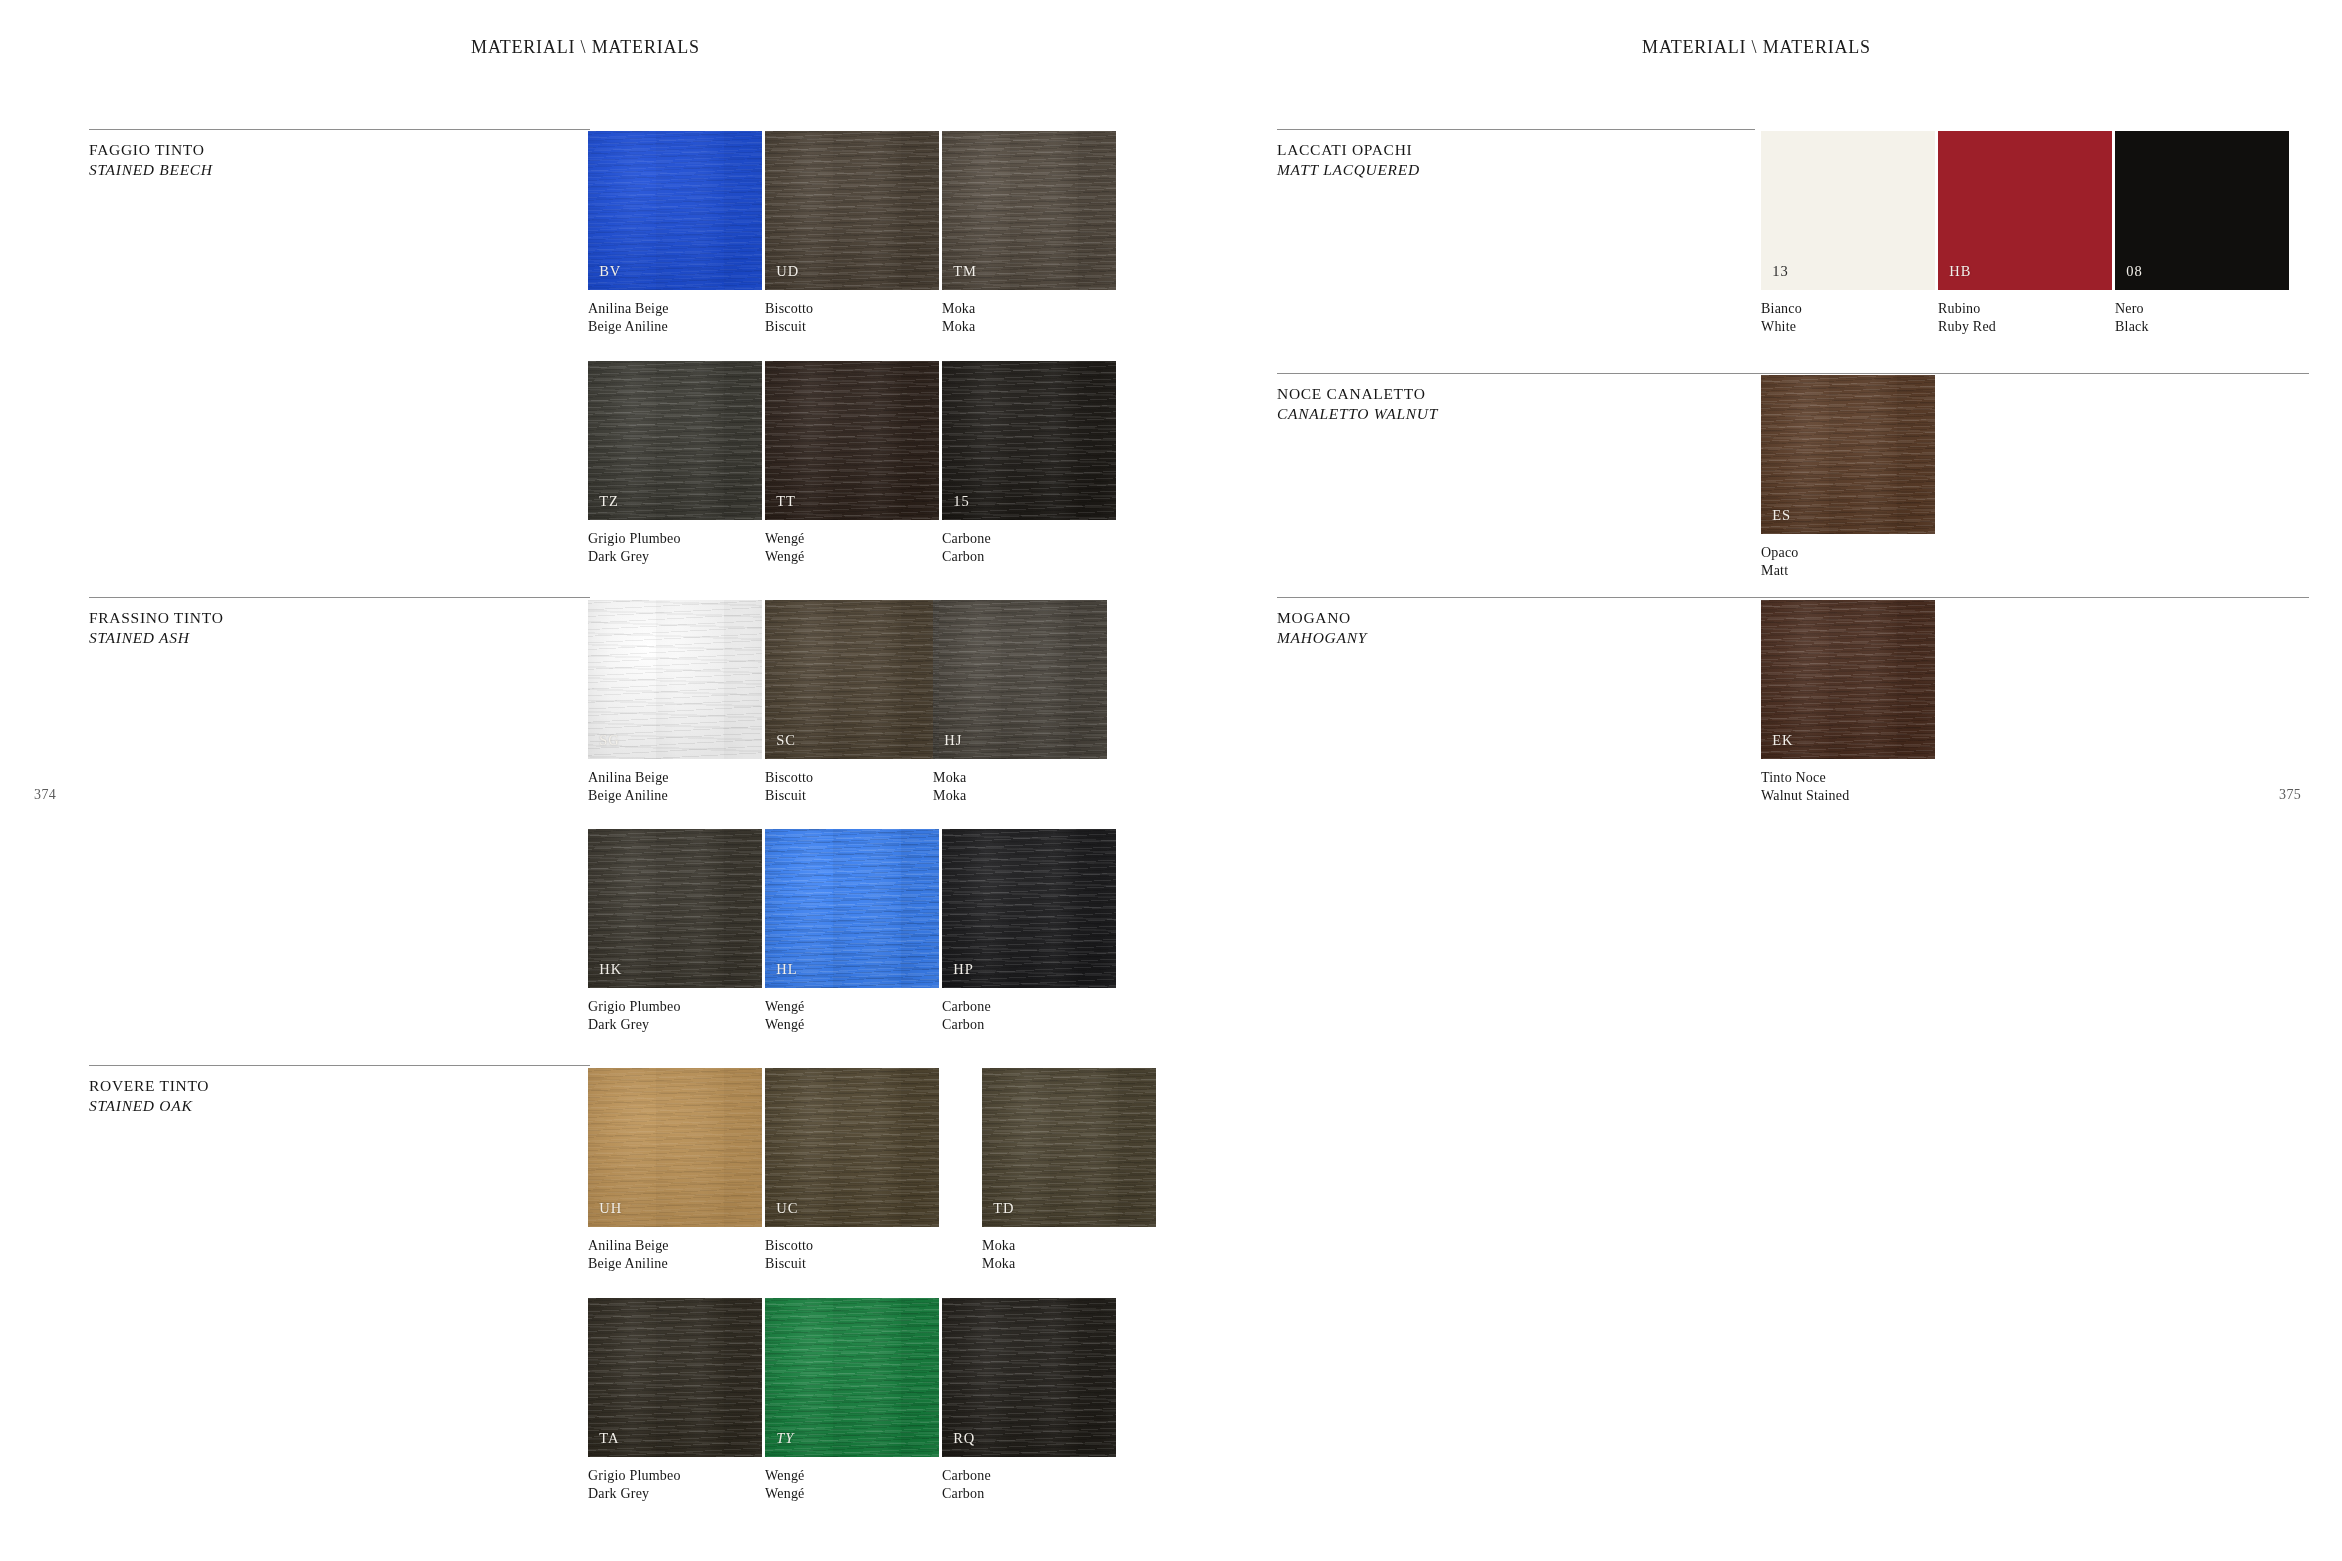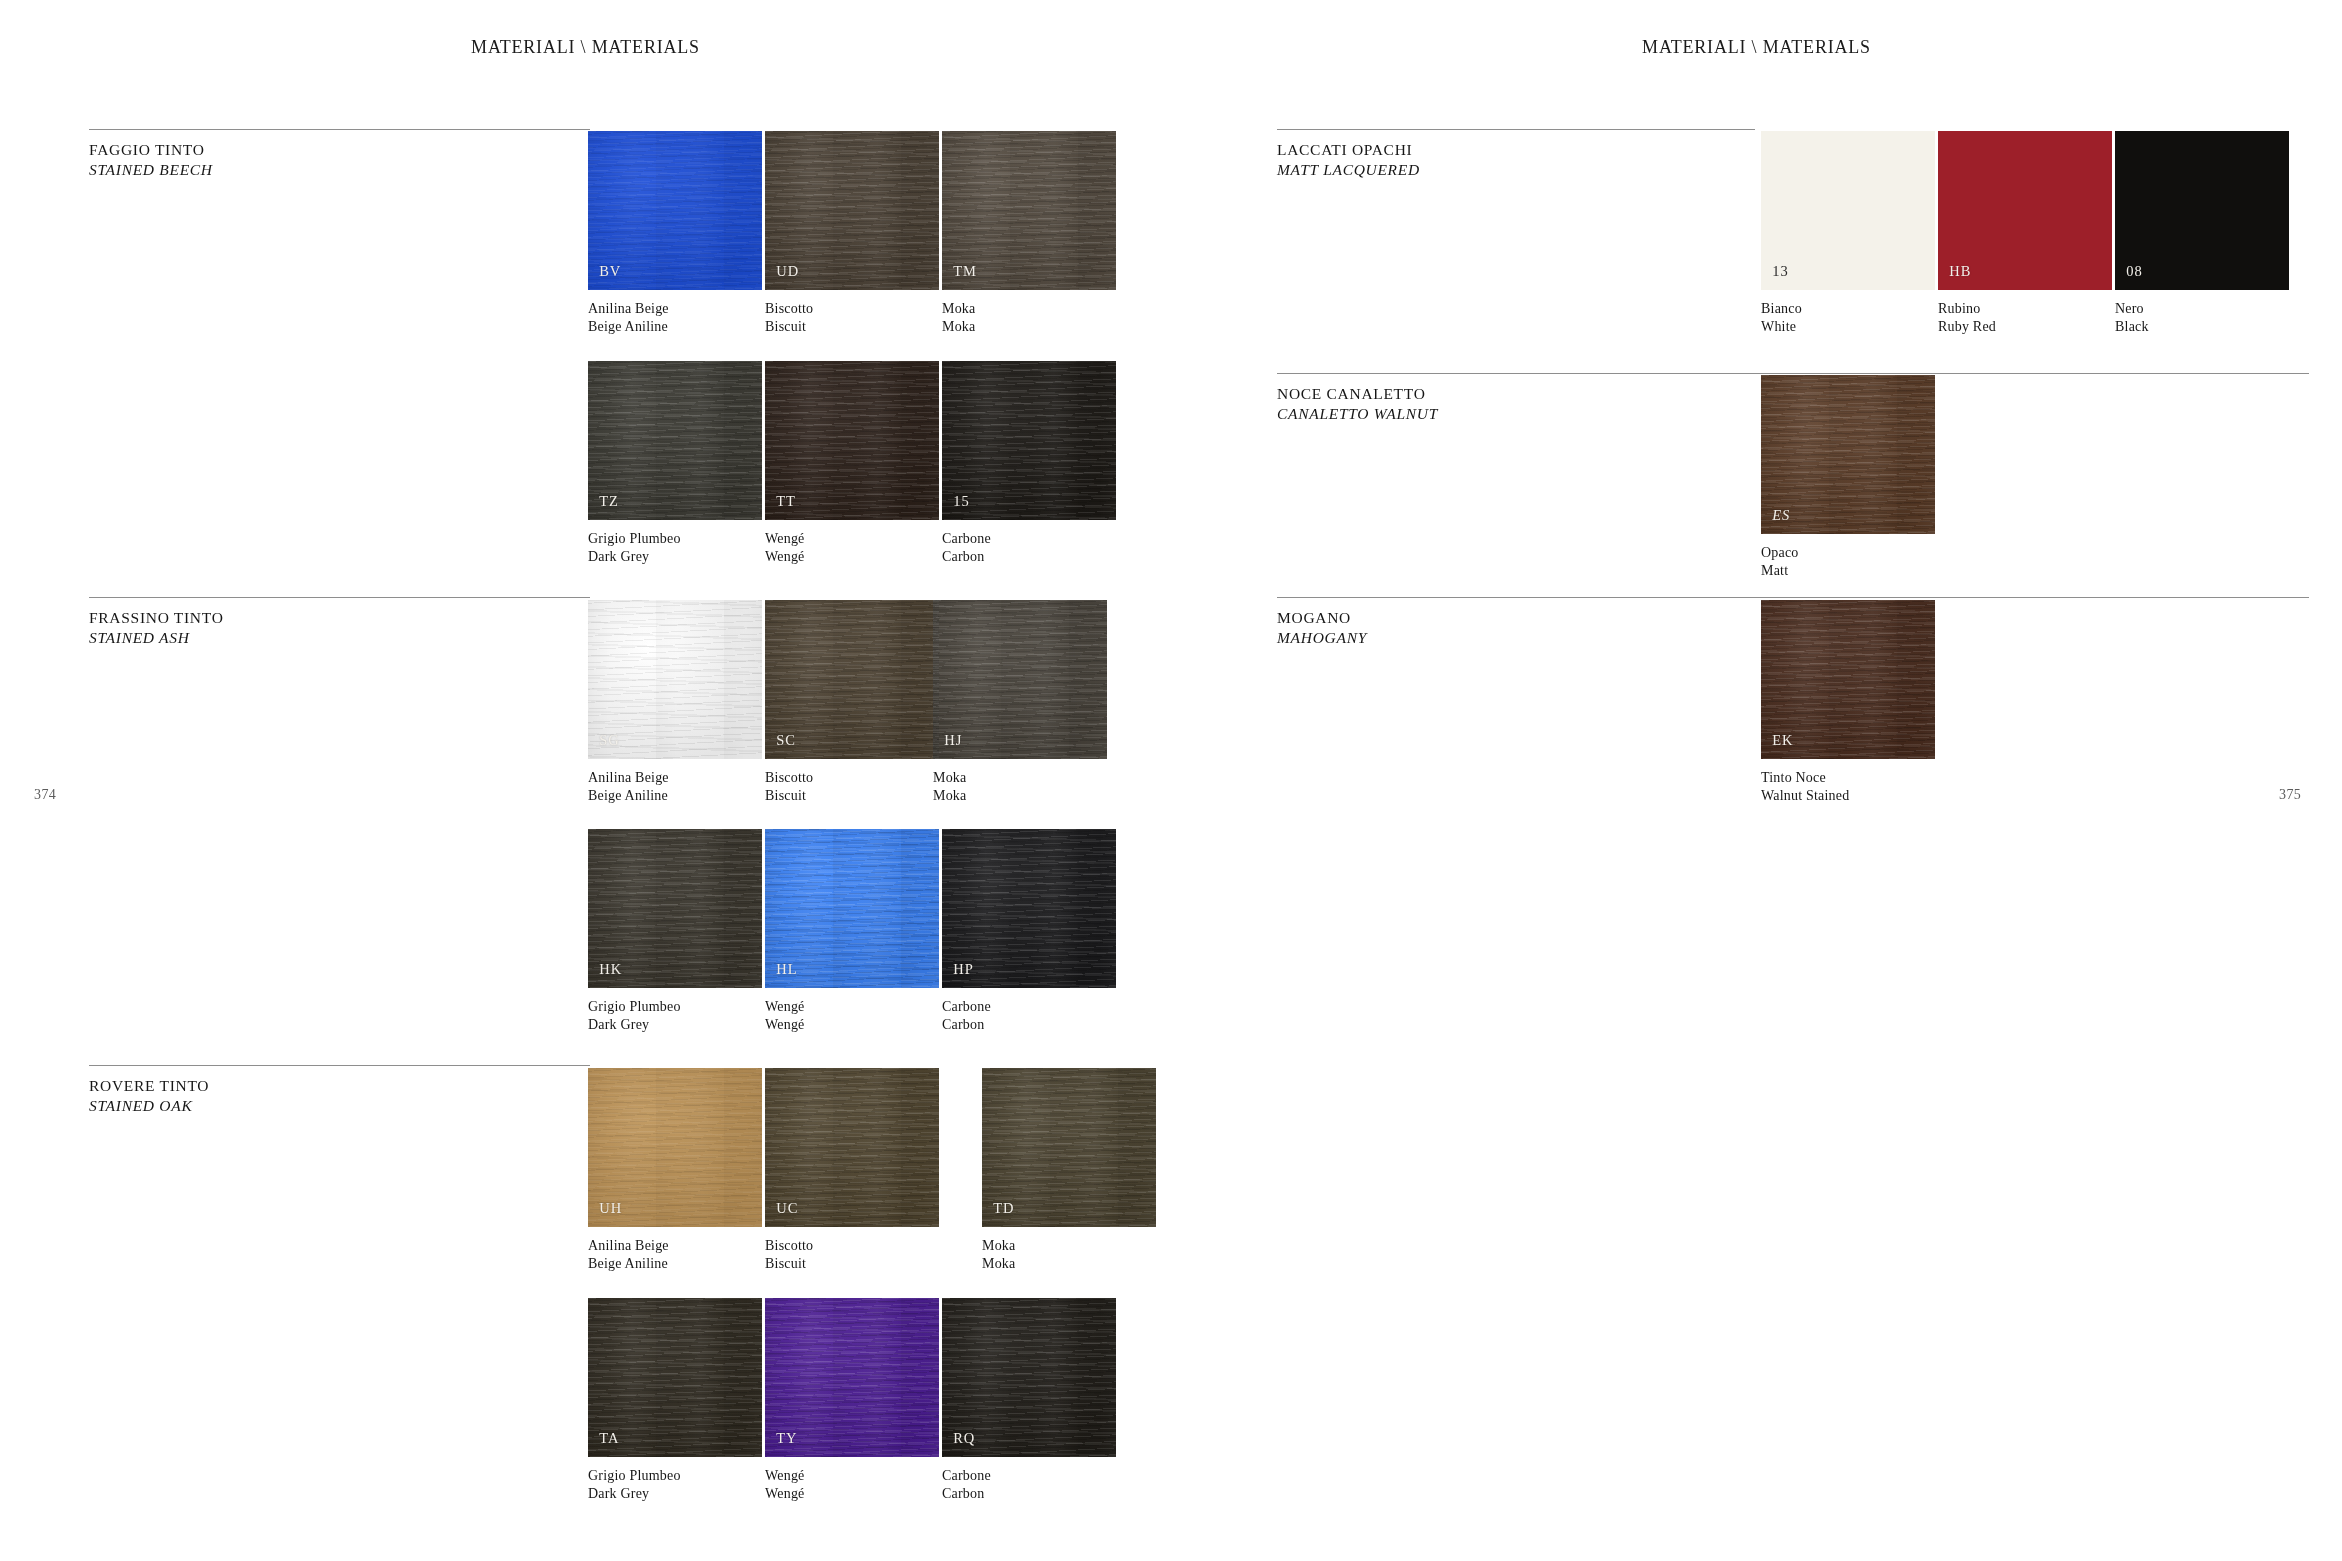--- a/index.html
+++ b/index.html
@@ -292,21 +292,21 @@
     </div>
     <div class="cell" style="left: 588px; top: 1298px;">
       <div class="chip " style="background: rgb(47, 42, 32);">
         <div class="grain coarse"></div>
         <div class="vig"></div>
         <span class="code">TA</span>
       </div>
       <div class="cap"><span>Grigio Plumbeo</span><span class="en">Dark Grey</span></div>
     </div>
     <div class="cell" style="left: 765px; top: 1298px;">
-      <div class="chip " style="background: #4c1d95;">
+      <div class="chip " style="background: #15803d; font-style: italic;">
         <div class="grain coarse"></div>
         <div class="vig"></div>
         <span class="code">TY</span>
       </div>
       <div class="cap"><span>Wengé</span><span class="en">Wengé</span></div>
     </div>
     <div class="cell" style="left: 942px; top: 1298px;">
       <div class="chip " style="background: rgb(32, 29, 24);">
         <div class="grain coarse"></div>
         <div class="vig"></div>
@@ -326,21 +326,21 @@
       </div>
       <div class="cap"><span>Rubino</span><span class="en">Ruby Red</span></div>
     </div>
     <div class="cell" style="left: 2115px; top: 131px;">
       <div class="chip flat" style="background: rgb(16, 15, 13);">
         <span class="code">08</span>
       </div>
       <div class="cap"><span>Nero</span><span class="en">Black</span></div>
     </div>
     <div class="cell" style="left: 1761px; top: 375px;">
-      <div class="chip " style="background: rgb(91, 60, 39); font-style: italic;">
+      <div class="chip " style="background: rgb(91, 60, 39);">
         <div class="grain coarse"></div>
         <div class="vig"></div>
         <span class="code">ES</span>
       </div>
       <div class="cap"><span>Opaco</span><span class="en">Matt</span></div>
     </div>
     <div class="cell" style="left: 1761px; top: 600px;">
       <div class="chip " style="background: rgb(74, 44, 30);">
         <div class="grain coarse"></div>
         <div class="vig"></div>

